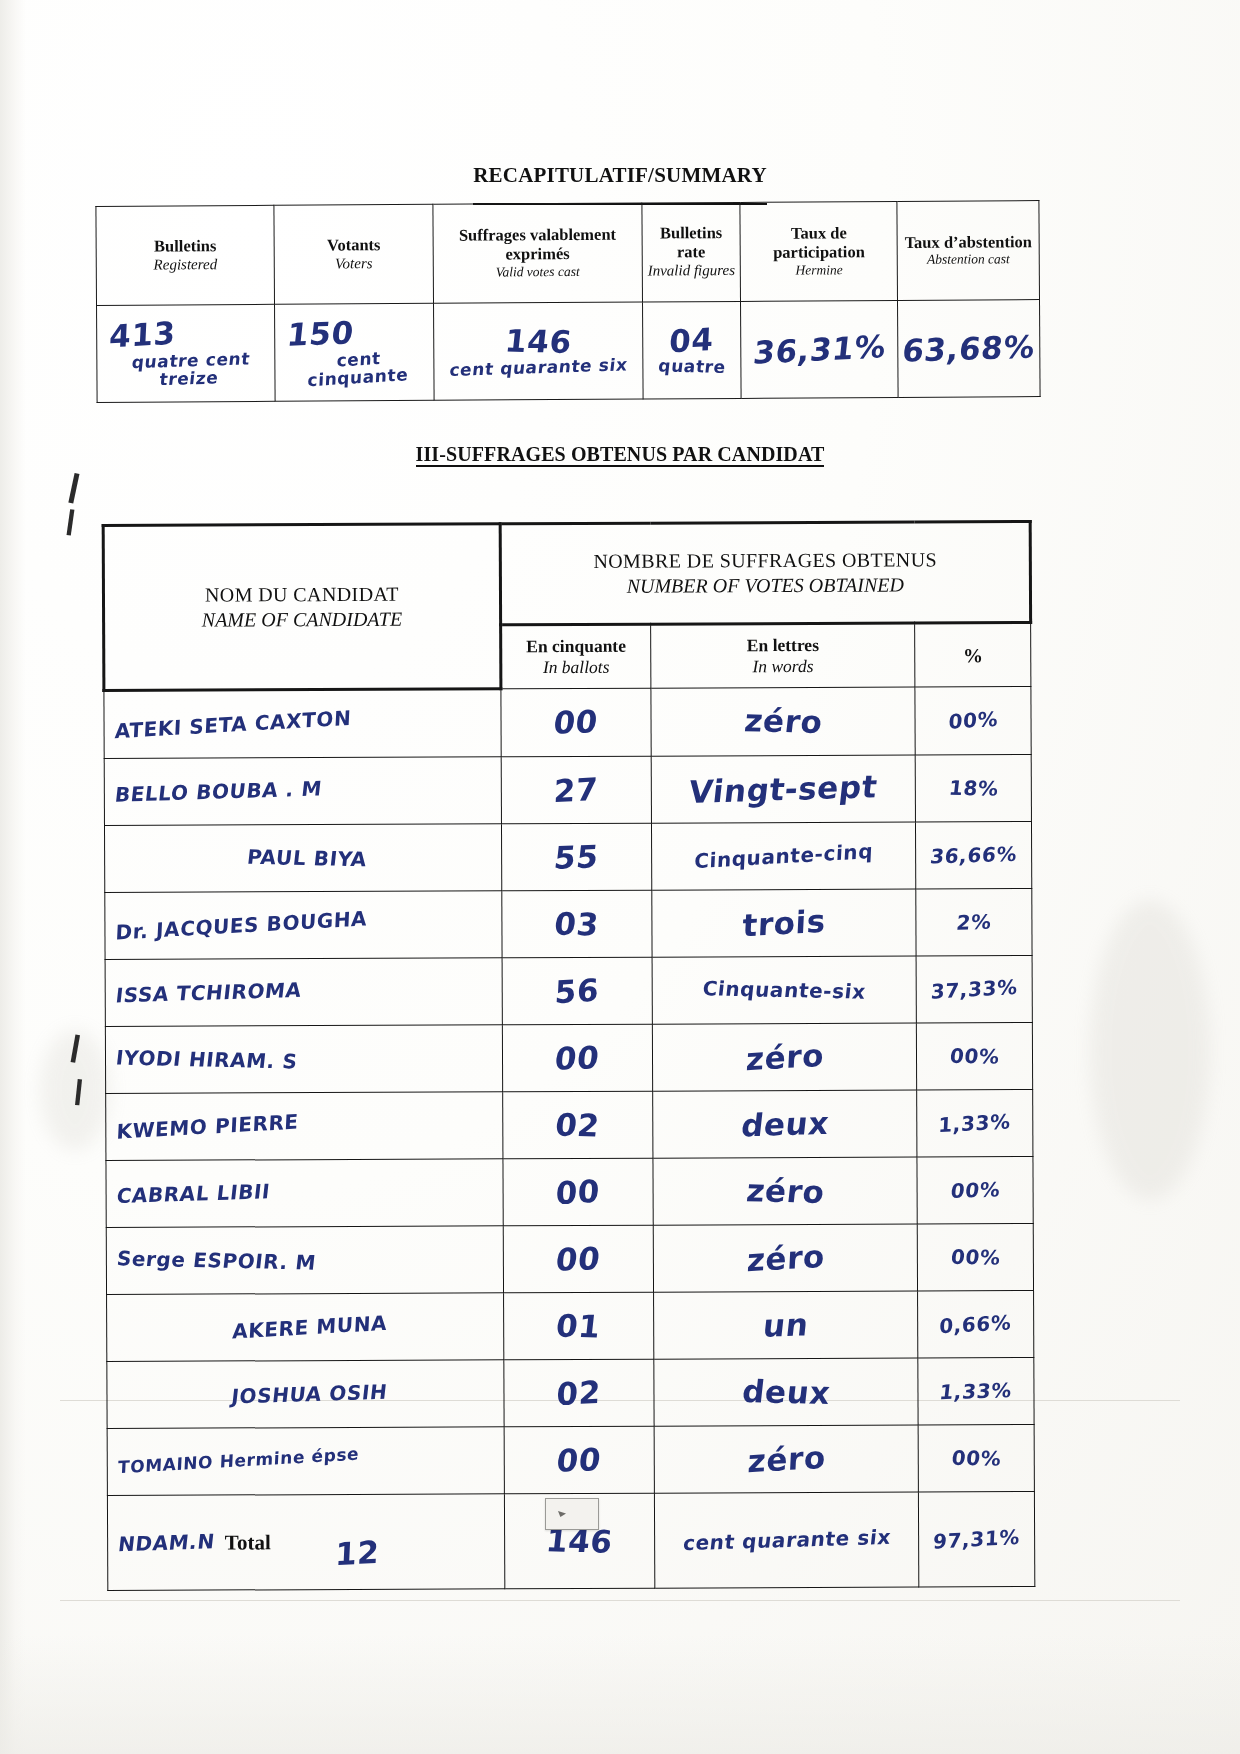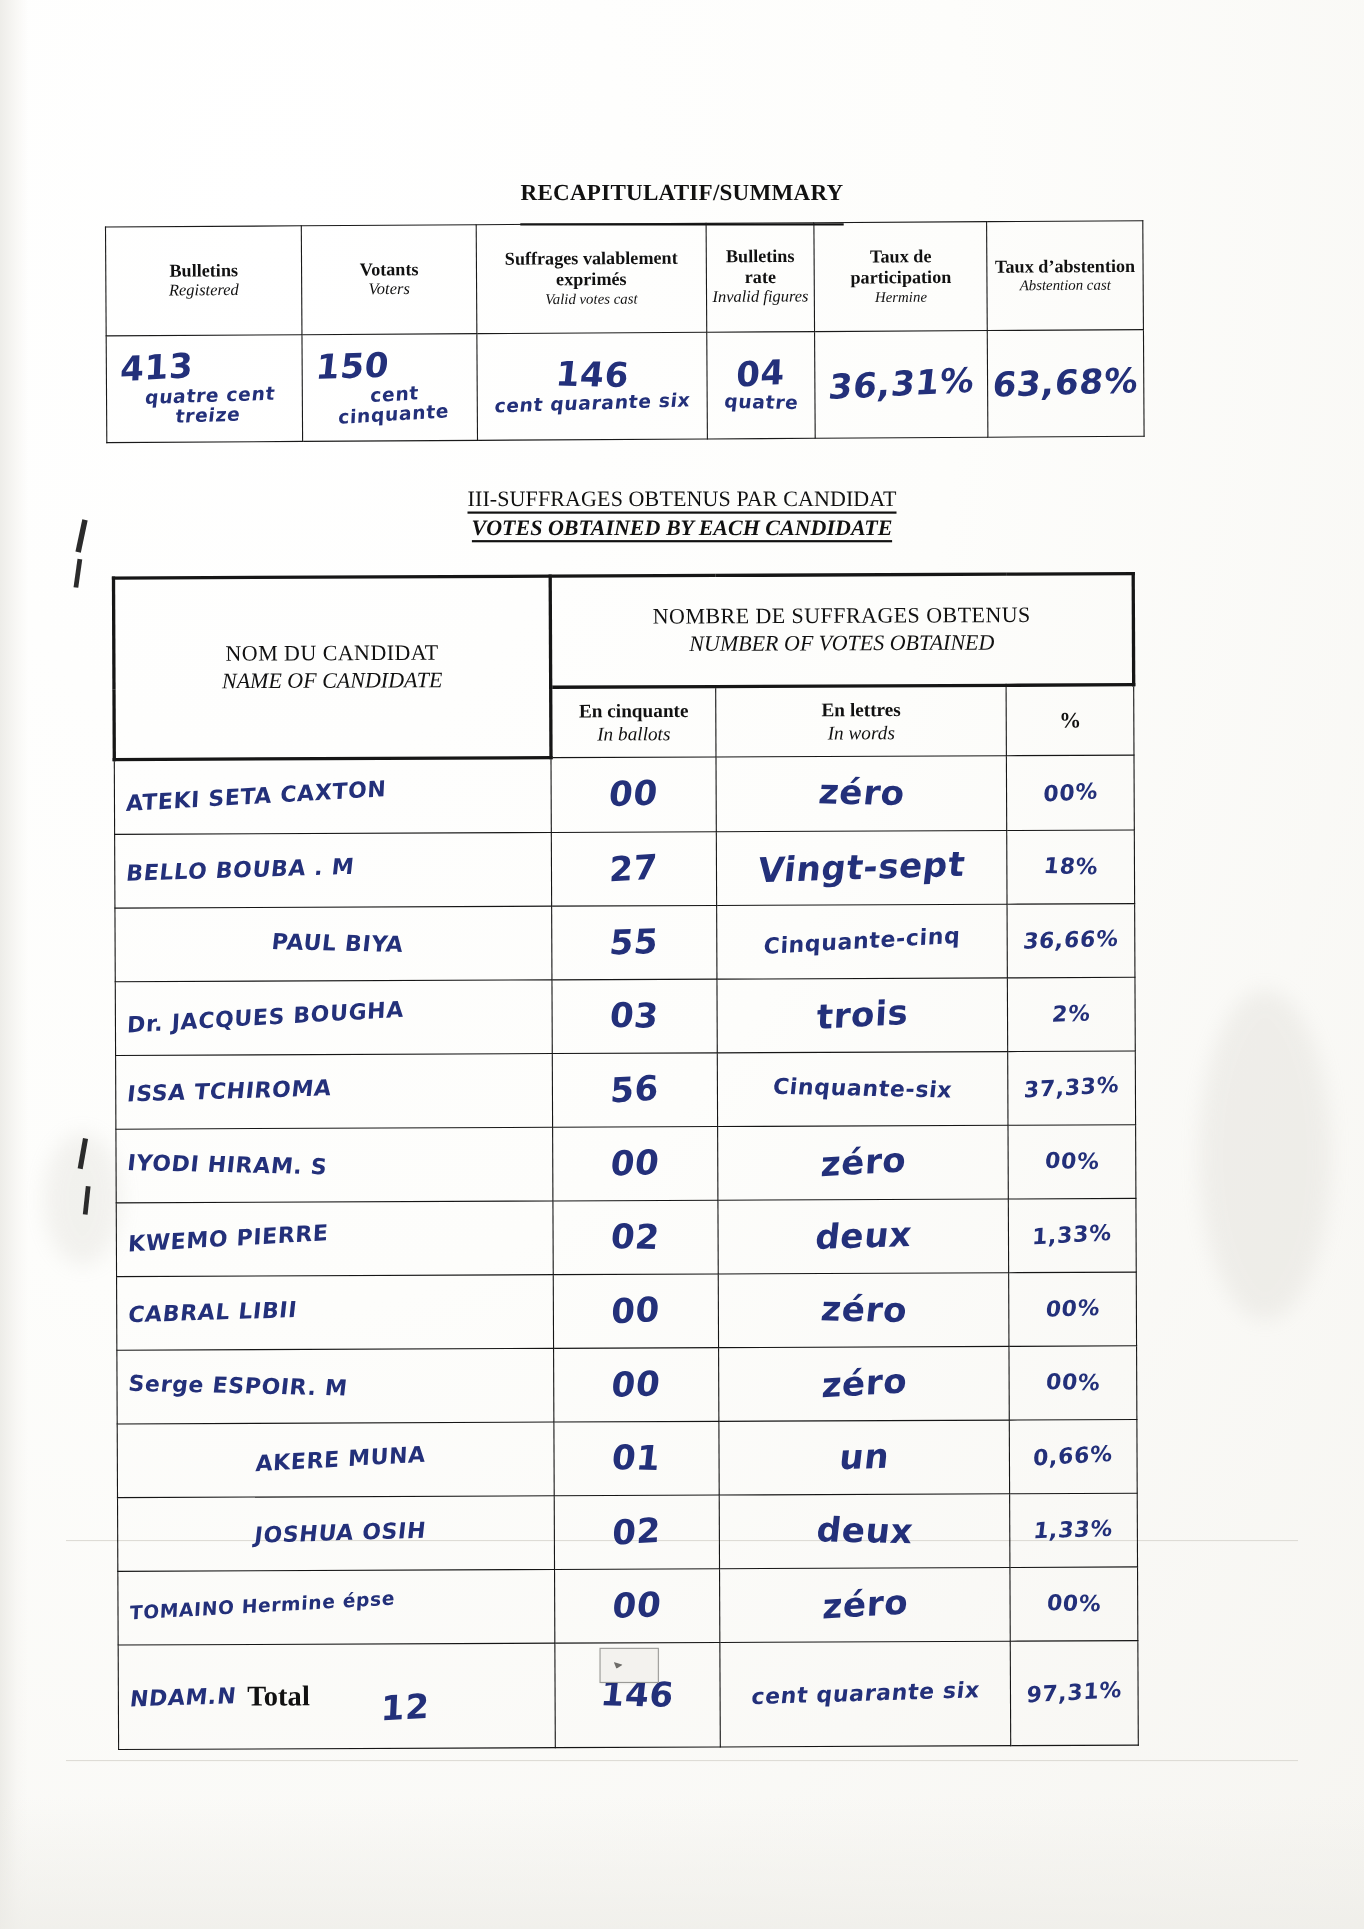--- a/index.html
+++ b/index.html
@@ -36,21 +36,21 @@
     color:#111;
   }
   .title-recap span{
     border-bottom:2.5px solid #111;padding-bottom:16px;
   }
 
   .sec3{
     position:absolute;left:0;right:0;top:443px;
     color:#111;
   }
-  .sec3 .l1{font-size:20px;font-weight:normal;letter-spacing:.1px;}
+  .sec3 .l1{font-size:20px;font-weight:bold;letter-spacing:.1px;}
   .sec3 .l1 u{text-decoration:none;border-bottom:2.5px solid #111;}
   .sec3 .l2{font-size:20px;font-weight:bold;font-style:italic;margin-top:3px;}
   .sec3 .l2 u{text-decoration:none;border-bottom:2.5px solid #111;}
 
   
   .tbl-summary{
     position:absolute;left:96px;top:203px;width:944px;
     border-collapse:collapse;
     transform:rotate(-0.35deg);
   }
@@ -103,21 +103,21 @@
   .tbl-cand .sub .fr{font-weight:bold;}
   .tbl-cand .sub .en{font-style:italic;}
   .tbl-cand .pct-hd{font-size:20px;font-weight:bold;text-align:center;vertical-align:middle;}
   .tbl-cand .row td{height:64px;vertical-align:middle;}
   .c-name{width:398px;padding-left:10px;}
   .c-fig{width:150px;text-align:center;}
   .c-words{width:268px;text-align:center;}
   .c-pct{width:114px;text-align:center;}
 
   .total-label{
-    font-size:26px;font-weight:bold;color:#111;
+    font-size:21px;font-weight:bold;color:#111;
     display:inline-block;vertical-align:middle;margin-left:4px;
   }
   .total-row td{height:92px !important;}
   .namewrap{display:flex;align-items:center;gap:6px;flex-wrap:wrap;}
 
   
   .margin-mark{position:absolute;color:#2b2b2b;font-family:"DejaVu Sans",sans-serif;}
 
   
   .bottom-tag{
@@ -214,21 +214,20 @@
         <div class="cellstack">
           <span class="hw hw-num sk2">63,68%</span>
         </div>
       </td>
     </tr>
   </tbody>
     </table>
 
   <div class="sec3 h-center">
     <div class="l1"><u>III-SUFFRAGES OBTENUS PAR CANDIDAT</u></div>
-    <div class="l2"><u>VOTES OBTAINED BY EACH CANDIDATE</u></div>
   </div>
 
   <table class="tbl-cand">
     <tbody>
         <tr>
       <td class="hdr-name outer" rowspan="2">
         <div class="fr">NOM DU CANDIDAT</div>
         <div class="en">NAME OF CANDIDATE</div>
       </td>
       <td class="hdr-name outer" colspan="3">

